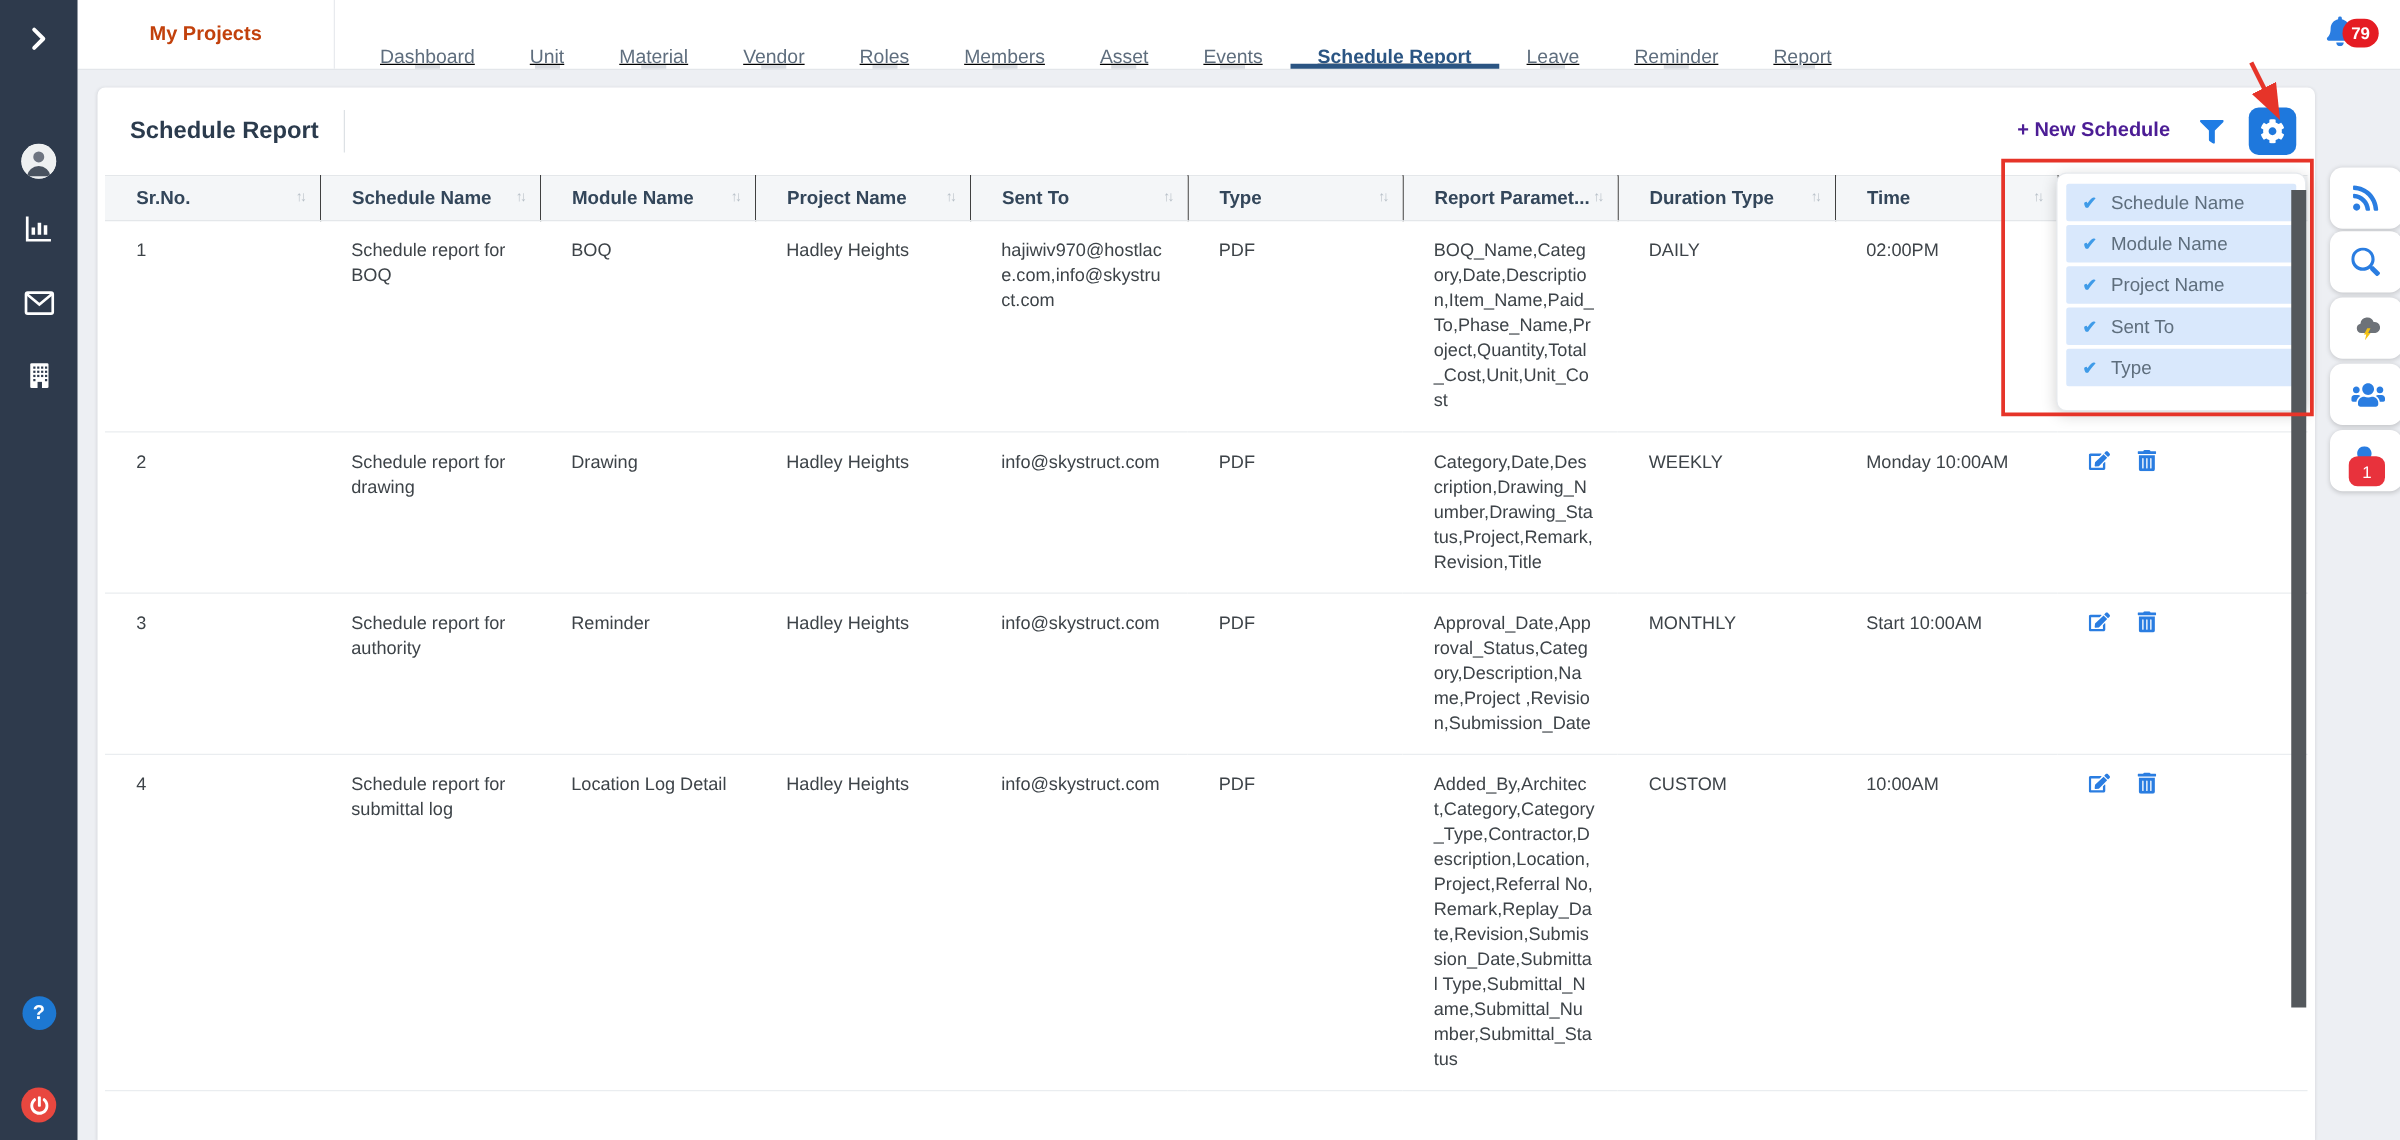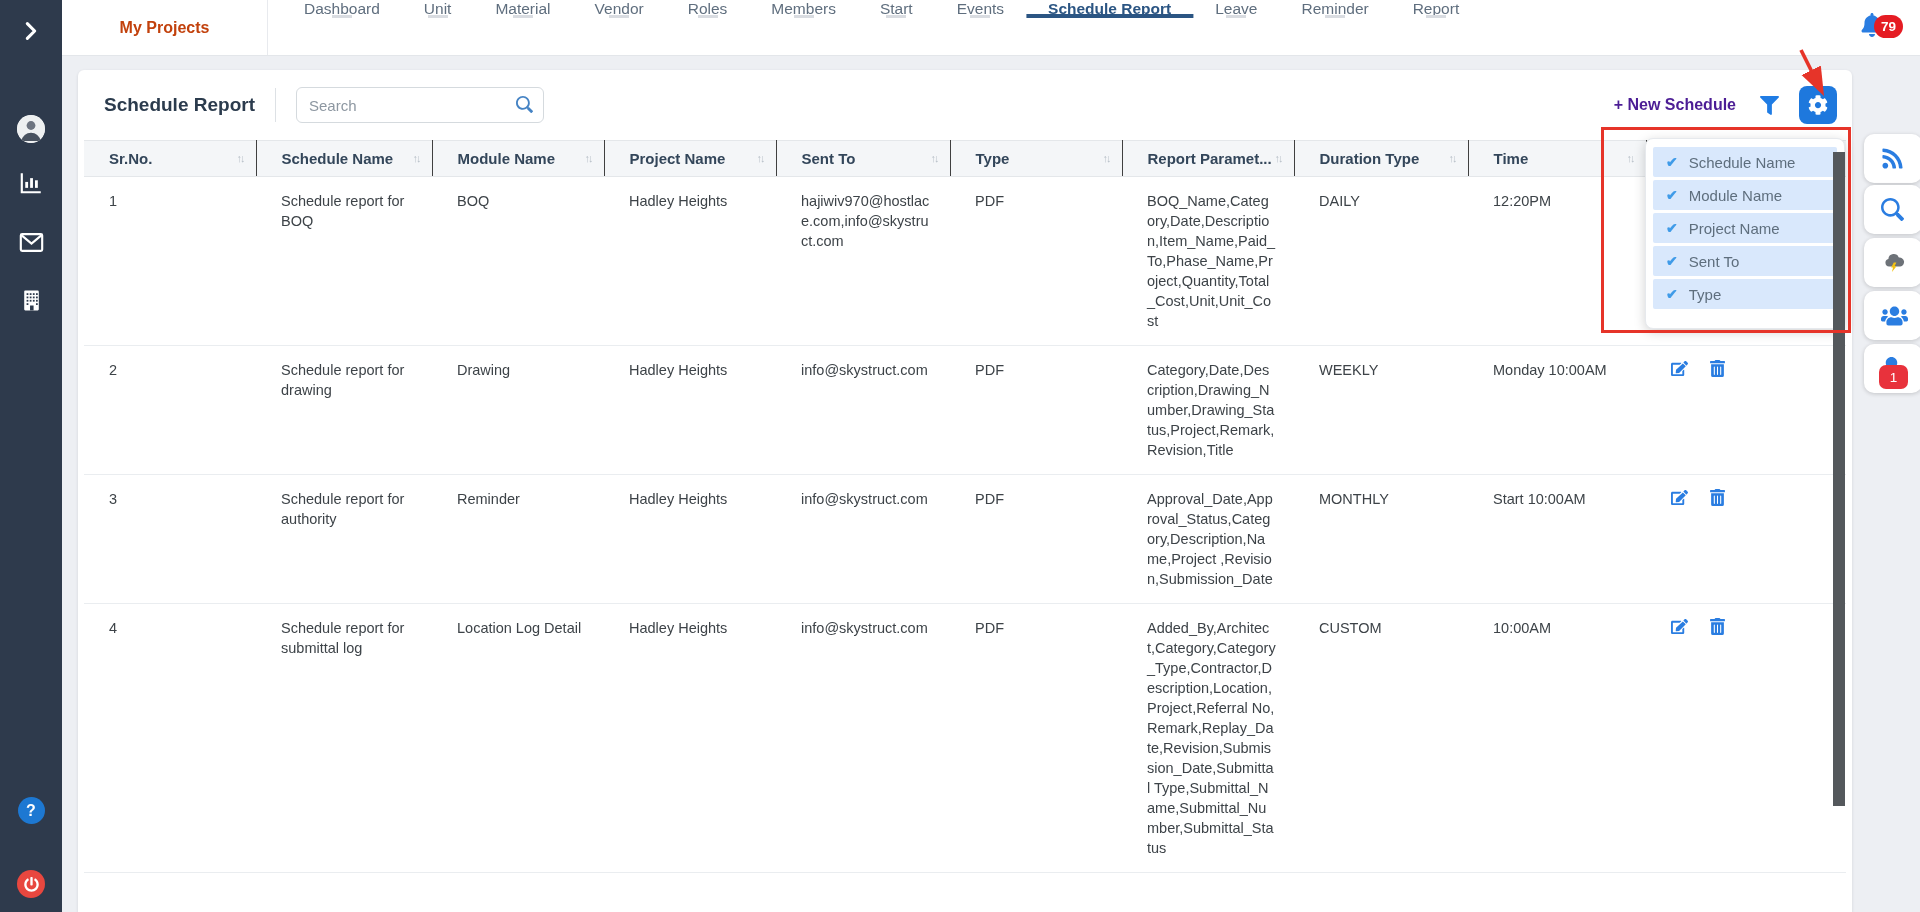--- a/index.html
+++ b/index.html
@@ -20,21 +20,21 @@
   .help-circle{width:27px;height:27px;border-radius:50%;background:#1d78d2;color:#fff;font-size:16px;
                font-weight:bold;display:flex;align-items:center;justify-content:center;}
   .power-circle{width:28px;height:28px;border-radius:50%;background:#e8473f;display:flex;align-items:center;justify-content:center;}
   .avatar-wrap{width:28px;height:28px;border-radius:50%;overflow:hidden;background:#f4f5f6;}
 
   
   .topbar{position:absolute;left:62px;top:0;width:1858px;height:56px;background:#fff;
           border-bottom:1px solid #e3e6ea;display:flex;align-items:stretch;z-index:20;}
   .brand{width:206px;display:flex;align-items:center;justify-content:center;font-size:16px;font-weight:700;
          color:#c2410c;border-right:1px solid #e8eaee;}
-  .tabs{display:flex;align-items:flex-start;padding-left:14px;}
+  .tabs{display:flex;align-items:flex-end;padding-left:14px;text-decoration:underline;}
   .tab{position:relative;display:flex;align-items:center;padding:0 22px;font-size:15.5px;color:#5f6e7e;cursor:pointer;white-space:nowrap;}
   .tab::after{content:"";position:absolute;bottom:0;left:50%;transform:translateX(-50%);width:20px;height:3px;background:#d9dce1;}
   .tab.active{color:#2b5583;font-weight:700;}
   .tab.active::after{width:100%;height:4px;background:#2b5583;}
   .bell-wrap{position:absolute;right:36px;top:13px;cursor:pointer;}
   .bell-badge{position:absolute;left:14px;top:2px;min-width:29px;height:23px;background:#e51c23;color:#fff;
               border-radius:12px;font-size:13.5px;font-weight:bold;display:flex;align-items:center;justify-content:center;padding:0 4px;}
 
   
   .card{position:absolute;left:78px;top:70px;width:1774px;height:842px;background:#fff;
@@ -164,49 +164,41 @@
 
   <header class="topbar">
     <div class="brand">My Projects</div>
     <nav class="tabs" id="tabs">
         <div class="tab">Dashboard</div>
         <div class="tab">Unit</div>
         <div class="tab">Material</div>
         <div class="tab">Vendor</div>
         <div class="tab">Roles</div>
         <div class="tab">Members</div>
-        <div class="tab">Start</div>
+        <div class="tab">Asset</div>
         <div class="tab">Events</div>
         <div class="tab active">Schedule Report</div>
         <div class="tab">Leave</div>
         <div class="tab">Reminder</div>
         <div class="tab">Report</div>
       </nav>
     <div class="bell-wrap">
       <span style="display:flex;">
         <svg width="24" height="24" viewBox="0 0 448 512" fill="#2a7de1">
             <path d="M224 512c35.32 0 63.97-28.65 63.97-64H160.03c0 35.35 28.65 64 63.97 64zm215.39-149.71c-19.32-20.76-55.47-51.99-55.47-154.29 0-77.7-54.48-139.9-127.94-155.16V32c0-17.67-14.32-32-31.98-32s-31.98 14.33-31.98 32v20.84C118.56 68.1 64.08 130.3 64.08 208c0 102.3-36.15 133.53-55.47 154.29-6 6.45-8.66 14.16-8.61 21.71.11 16.4 12.98 32 32.1 32h383.8c19.12 0 32-15.6 32.1-32 .05-7.55-2.61-15.27-8.61-21.71z"></path>
           </svg>
       </span>
       <span class="bell-badge">79</span>
     </div>
   </header>
 
   <section class="card">
     <div class="card-header">
       <span class="page-title">Schedule Report</span>
       <span class="vdiv"></span>
-      <span class="searchbox">
-        <input type="text" placeholder="Search" style="">
-        <span class="mag">
-          <svg width="17" height="17" viewBox="0 0 512 512" fill="#4583c4">
-              <path d="M505 442.7L405.3 343c-4.5-4.5-10.6-7-17-7H372c27.6-35.3 44-79.7 44-128C416 93.1 322.9 0 208 0S0 93.1 0 208s93.1 208 208 208c48.3 0 92.7-16.4 128-44v16.3c0 6.4 2.5 12.5 7 17l99.7 99.7c9.4 9.4 24.6 9.4 33.9 0l28.3-28.3c9.4-9.3 9.4-24.5.1-33.9zm-297-84.7c-83.9 0-152-68.1-152-152s68.1-152 152-152 152 68.1 152 152-68.1 152-152 152z"></path>
-            </svg>
-        </span>
-      </span>
       <span class="hdr-right">
         <span class="new-schedule">+ New Schedule</span>
         <span class="filter-ic">
           <svg width="19" height="19" viewBox="0 0 512 512" fill="#1f7ce4">
               <path d="M487.976 0H24.028C2.71 0-8.047 25.866 7.058 40.971L192 225.941V432c0 7.831 3.821 15.17 10.237 19.662l80 55.98C298.02 518.69 320 507.493 320 487.98V225.941L504.941 40.971C520.021 25.893 509.338 0 487.976 0z"></path>
             </svg>
         </span>
         <span class="gear-btn">
           <span style="display:flex;">
             <svg width="20" height="20" viewBox="0 0 512 512" fill="#fff">
@@ -247,21 +239,21 @@
       <tbody id="tbody">
           <tr>
             <td>1</td>
             <td>Schedule report for BOQ</td>
             <td>BOQ</td>
             <td>Hadley Heights</td>
             <td class="breakall">hajiwiv970@hostlace.com,info@skystruct.com</td>
             <td>PDF</td>
             <td class="breakall">BOQ_Name,Category,Date,Description,Item_Name,Paid_To,Phase_Name,Project,Quantity,Total_Cost,Unit,Unit_Cost</td>
             <td>DAILY</td>
-            <td>12:20PM</td>
+            <td>02:00PM</td>
             <td>
               <span class="row-actions">
                 <span class="act">
                   <svg width="17" height="17" viewBox="0 0 576 512" fill="#2a7de1">
                     <path d="M402.6 83.2l90.2 90.2c3.8 3.8 3.8 10 0 13.8L274.4 405.6l-92.8 10.3c-12.4 1.4-22.9-9.1-21.5-21.5l10.3-92.8L402.6 83.2zm162-22.9l-48.8-48.8c-15.2-15.2-39.9-15.2-55.2 0l-35.4 35.4c-3.8 3.8-3.8 10 0 13.8l90.2 90.2c3.8 3.8 10 3.8 13.8 0l35.4-35.4c15.2-15.3 15.2-40 0-55.2zM384 346.2V448H64V128h229.8c3.2 0 6.2-1.3 8.5-3.5l40-40c7.6-7.6 2.2-20.5-8.5-20.5H48C21.5 64 0 85.5 0 112v352c0 26.5 21.5 48 48 48h352c26.5 0 48-21.5 48-48V306.2c0-10.7-12.9-16-20.5-8.5l-40 40c-2.2 2.3-3.5 5.3-3.5 8.5z"></path>
                   </svg>
                 </span>
                 <span class="act">
                   <svg width="15" height="17" viewBox="0 0 448 512" fill="#2a7de1">
                     <path d="M32 464a48 48 0 0048 48h288a48 48 0 0048-48V128H32zm272-256a16 16 0 0132 0v224a16 16 0 01-32 0zm-96 0a16 16 0 0132 0v224a16 16 0 01-32 0zm-96 0a16 16 0 0132 0v224a16 16 0 01-32 0zM432 32H312l-9.4-18.7A24 24 0 00281.1 0H166.8a23.72 23.72 0 00-21.4 13.3L136 32H16A16 16 0 000 48v32a16 16 0 0016 16h416a16 16 0 0016-16V48a16 16 0 00-16-16z"></path>

